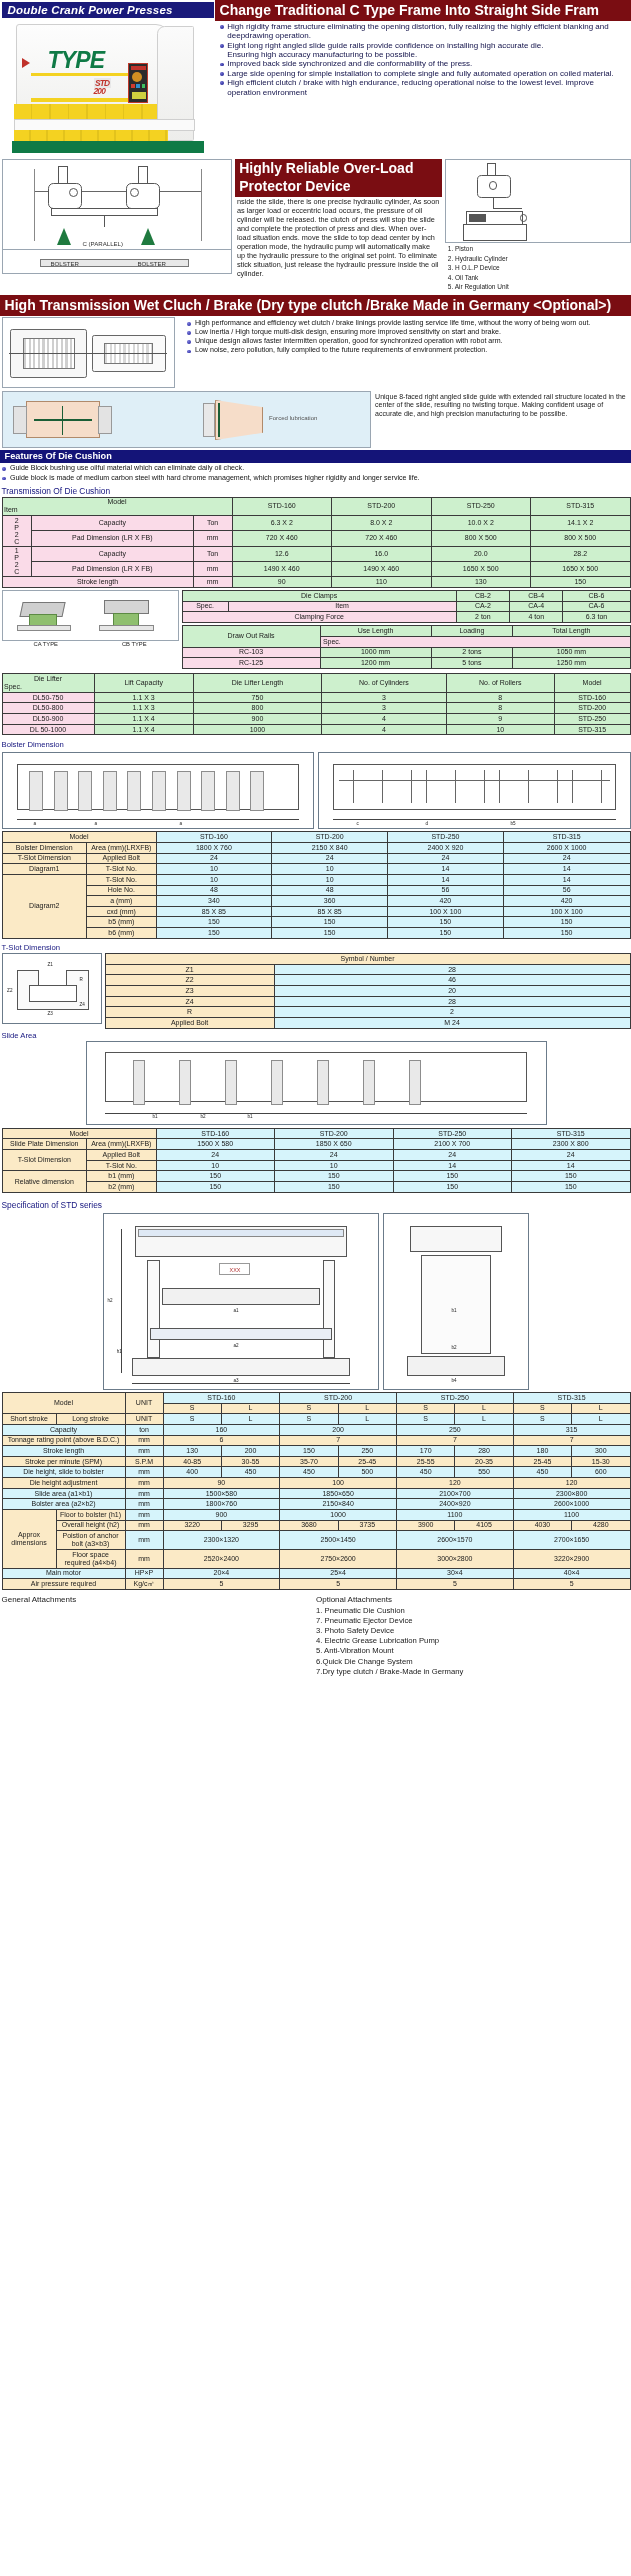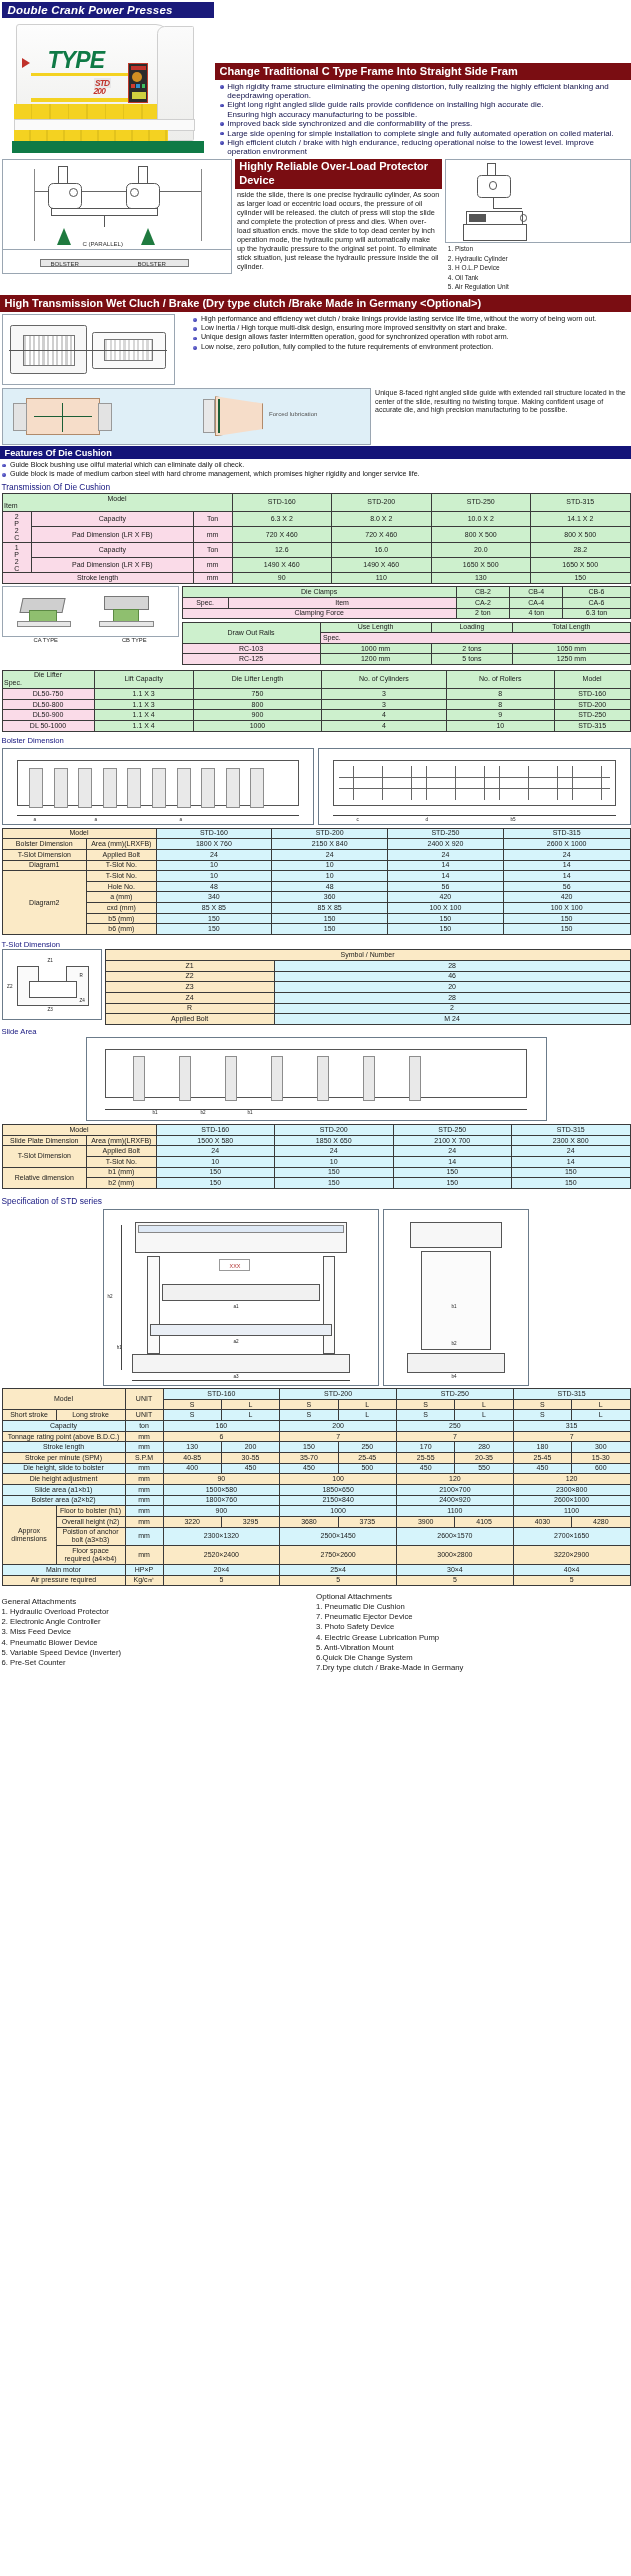--- a/index.html
+++ b/index.html
@@ -20,34 +20,34 @@
     font-style: italic;
     font-weight: bold;
     font-size: 11.5px;
     padding: 2.3px 6.1px;
     letter-spacing: 0.2px;
   }
   .banner-dark {
     background: #7a0d12;
     color: #ffffff;
     font-weight: bold;
-    font-size: 11px;
+    font-size: 14px;
     padding: 1.5px 4.6px;
     line-height: 1.25;
   }
   .banner-navy {
     background: #141478;
     color: #ffffff;
     font-weight: bold;
     font-size: 9.2px;
     padding: 1.5px 4.6px;
   }
 
   
-  .hero { display: flex; align-items: flex-end; }
+  .hero { display: flex; align-items: flex-start; }
   .hero-left { width: 215px; flex: 0 0 215px; padding: 1.5px; }
   .hero-right { flex: 1; }
   .bullets { list-style: none; margin: 1.5px 0 0 0; padding: 0 3.1px 0 4.6px; }
   .bullets li {
     position: relative; padding-left: 7.7px;
     font-size: 8px; line-height: 1.17; color: #12124a;
     margin-bottom: 0;
   }
   .bullets li::before {
     content: ""; position: absolute; left: 0.8px; top: 3.1px;
@@ -85,21 +85,21 @@
 
   
   .sec2 { display: flex; gap: 3.1px; padding: 2.3px 1.5px; align-items: flex-start; }
   .sec2 .col-a { width: 230px; flex: 0 0 230px; }
   .sec2 .col-b { width: 207px; flex: 0 0 207px; }
   .sec2 .col-c { flex: 1; }
   .body-text { font-size: 7.3px; line-height: 1.23; color: #1a1a1a; padding: 1.5px 2.3px; }
   .legend { font-size: 6.5px; line-height: 1.45; padding-left: 3.1px; }
 
   
-  .sec3 { display: flex; gap: 15px; padding: 1.5px; align-items: flex-start; }
+  .sec3 { display: flex; gap: 9px; padding: 1.5px; align-items: flex-start; }
   .sec3 .col-a { width: 173px; flex: 0 0 173px; }
   .sec3 .col-b { flex: 1; }
 
   .sec4 { display: flex; gap: 2.3px; padding: 1.5px; align-items: flex-start; }
   .sec4 .col-a { width: 369px; flex: 0 0 369px; }
   .sec4 .col-b { flex: 1; }
 
   .bullets-sm { list-style:none; margin:1.5px 0; padding:0 3.1px 0 3.1px; }
   .bullets-sm li {
     position: relative; padding-left: 8.4px;
@@ -146,21 +146,21 @@
   .draw {
     border: 0.8px solid #6b7b8a;
     background: #fff;
     position: relative; overflow: hidden;
   }
   .tslot { position:absolute; background:#e9e9e9; border:0.8px solid #8d8d8d; }
   .dim-line { position:absolute; background:#444; height:0.8px; }
   .dim-v { position:absolute; background:#444; width:0.8px; }
   .dimtxt { position:absolute; font-size:4.6px; color:#222; }
 
-  .attach-wrap { display:flex; padding: 3.1px 1.5px 7.7px 1.5px; font-size: 7.7px; align-items: center; }
+  .attach-wrap { display:flex; padding: 3.1px 1.5px 7.7px 1.5px; font-size: 7.7px; }
   .attach-col { width: 50%; }
   .attach-col h4 { margin: 0 0 1.5px 0; font-size: 8px; font-weight: normal; }
   .attach-col ol { margin:0; padding:0; list-style:none; }
   .attach-col li { line-height: 1.32; }
 </style>
 </head>
 <body>
 
 <div class="page" data-name="catalog-page">
 
@@ -923,28 +923,20 @@
       <td class="cr" colspan="2" data-name="cell">5</td>
       <td class="cr" colspan="2" data-name="cell">5</td>
       <td class="cr" colspan="2" data-name="cell">5</td>
     </tr>
   </tbody>
     </table>
 
   <div class="attach-wrap" data-name="attachments-section">
     <div class="attach-col" data-name="general-attachments">
       <h4 data-name="general-attachments-title">General Attachments</h4>
-      <ol>
-        <li data-name="list-item">1. Hydraulic Overload Protector</li>
-        <li data-name="list-item">2. Electronic Angle Controller</li>
-        <li data-name="list-item">3. Miss Feed Device</li>
-        <li data-name="list-item">4. Pneumatic Blower Device</li>
-        <li data-name="list-item">5. Variable Speed Device (Inverter)</li>
-        <li data-name="list-item">6. Pre-Set Counter</li>
-      </ol>
     </div>
     <div class="attach-col" data-name="optional-attachments">
       <h4 data-name="optional-attachments-title">Optional Attachments</h4>
       <ol>
         <li data-name="list-item">1. Pneumatic Die Cushion</li>
         <li data-name="list-item">7. Pneumatic Ejector Device</li>
         <li data-name="list-item">3. Photo Safety Device</li>
         <li data-name="list-item">4. Electric Grease Lubrication Pump</li>
         <li data-name="list-item">5. Anti-Vibration Mount</li>
         <li data-name="list-item">6.Quick Die Change System</li>

